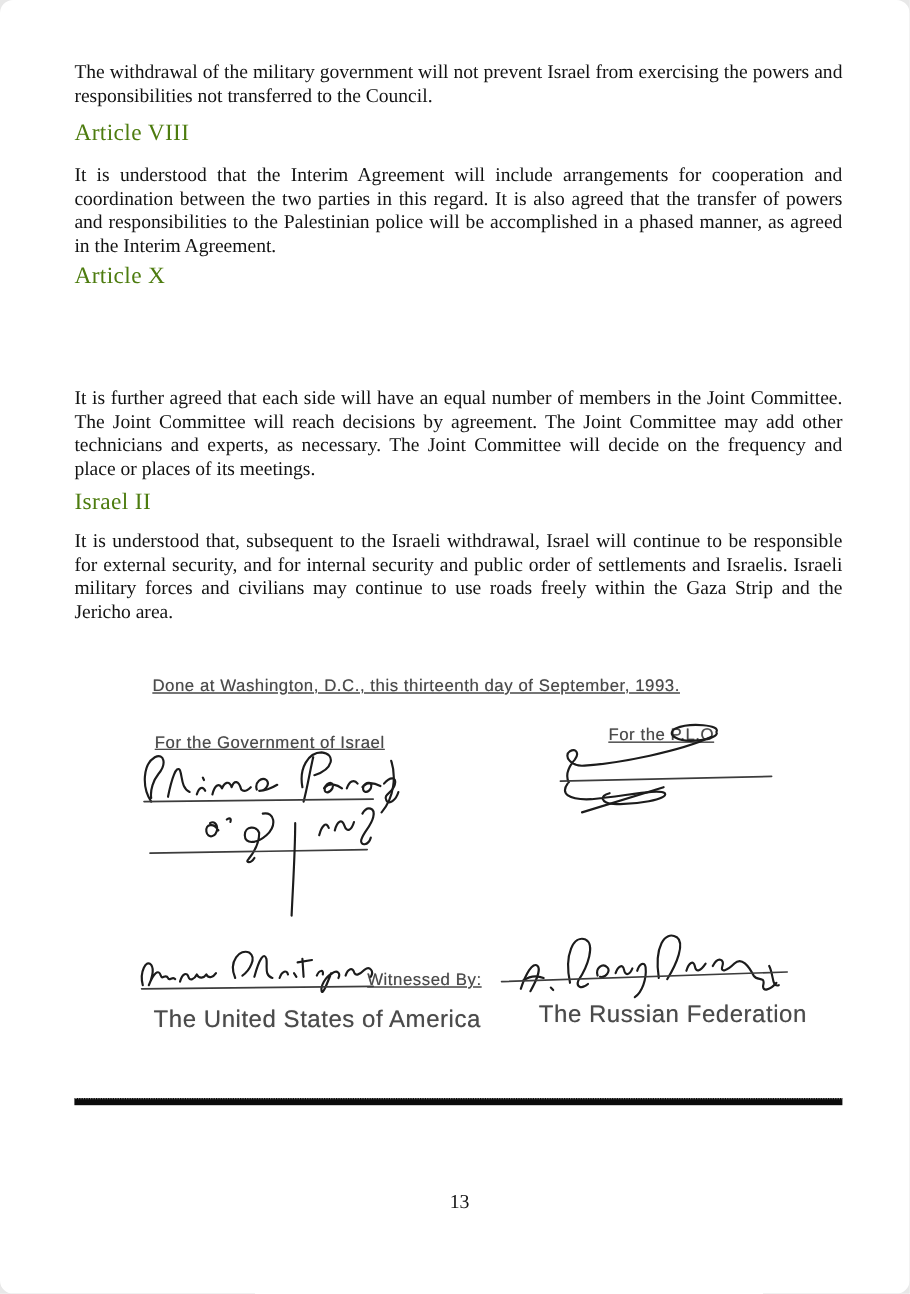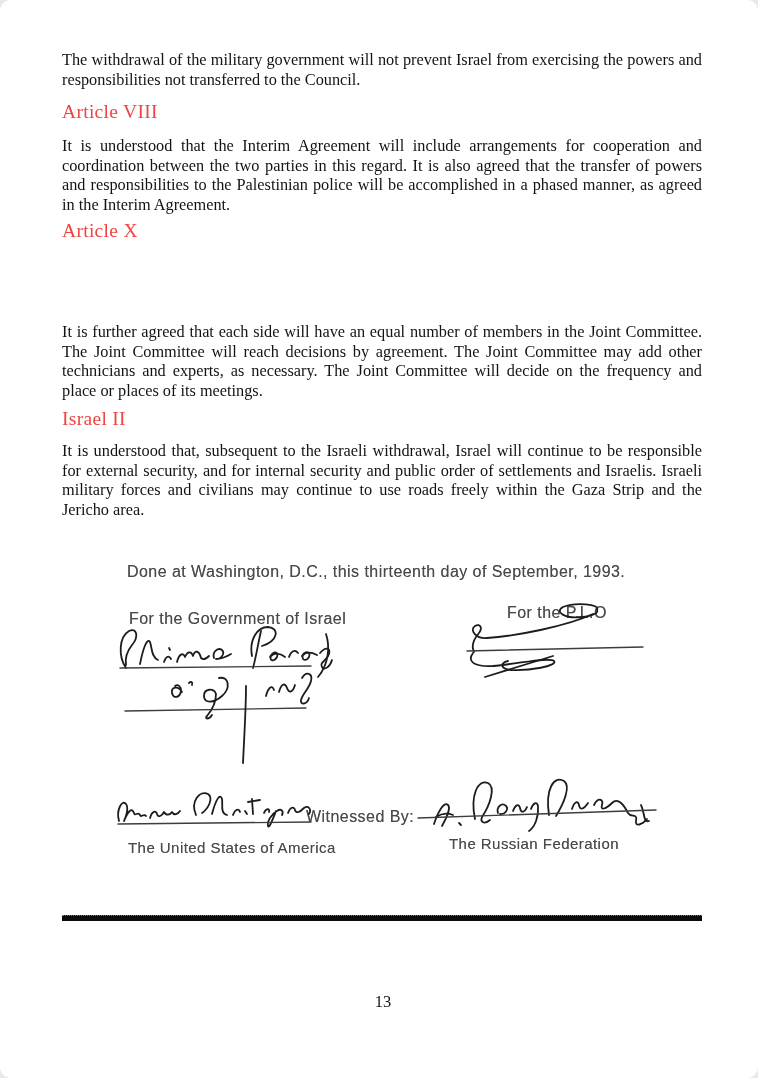--- a/index.html
+++ b/index.html
@@ -8,31 +8,31 @@
     margin:0 auto;overflow:hidden;
     font-family:"Liberation Serif",serif;color:#101010;border-radius:11px;
   }
   .para{
     position:absolute;left:62px;width:640px;margin:0;
     font:16.3px/19.6px "Liberation Serif",serif;
     color:#131313;text-align:justify;
   }
   .heading{
     position:absolute;left:62px;margin:0;
-    font:400 19.5px/22px "Liberation Serif",serif;color:#ef4444;
+    font:400 19.5px/22px "Liberation Serif",serif;color:#4d7c0f;
     letter-spacing:0.3px;
   }
   .fax{
     position:absolute;margin:0;white-space:nowrap;
     font-family:"Liberation Sans",sans-serif;
     color:#4a4a4a;letter-spacing:0.45px;
     text-shadow:0 0 0.6px #8a8a8a;
   }
-  .fax-sm{font-size:16px;}
-  .fax-md{font-size:15px;}
+  .fax-sm{font-size:14px;text-decoration:underline;}
+  .fax-md{font-size:20px;}
   .sig{position:absolute;pointer-events:none;}
   .sig path{fill:none;stroke:#1c1c1c;stroke-width:1.8;stroke-linecap:round;stroke-linejoin:round;}
   .sig path.ruleline{stroke:#3d3d3d;stroke-width:1.4;}
   .bottom-rule{
     position:absolute;left:62px;top:915px;width:640px;height:5px;
     background:#0b0b0b;
     border-top:1px dotted #777;
   }
   .page-number{
     position:absolute;left:0;top:988px;width:758px;margin:4px;

